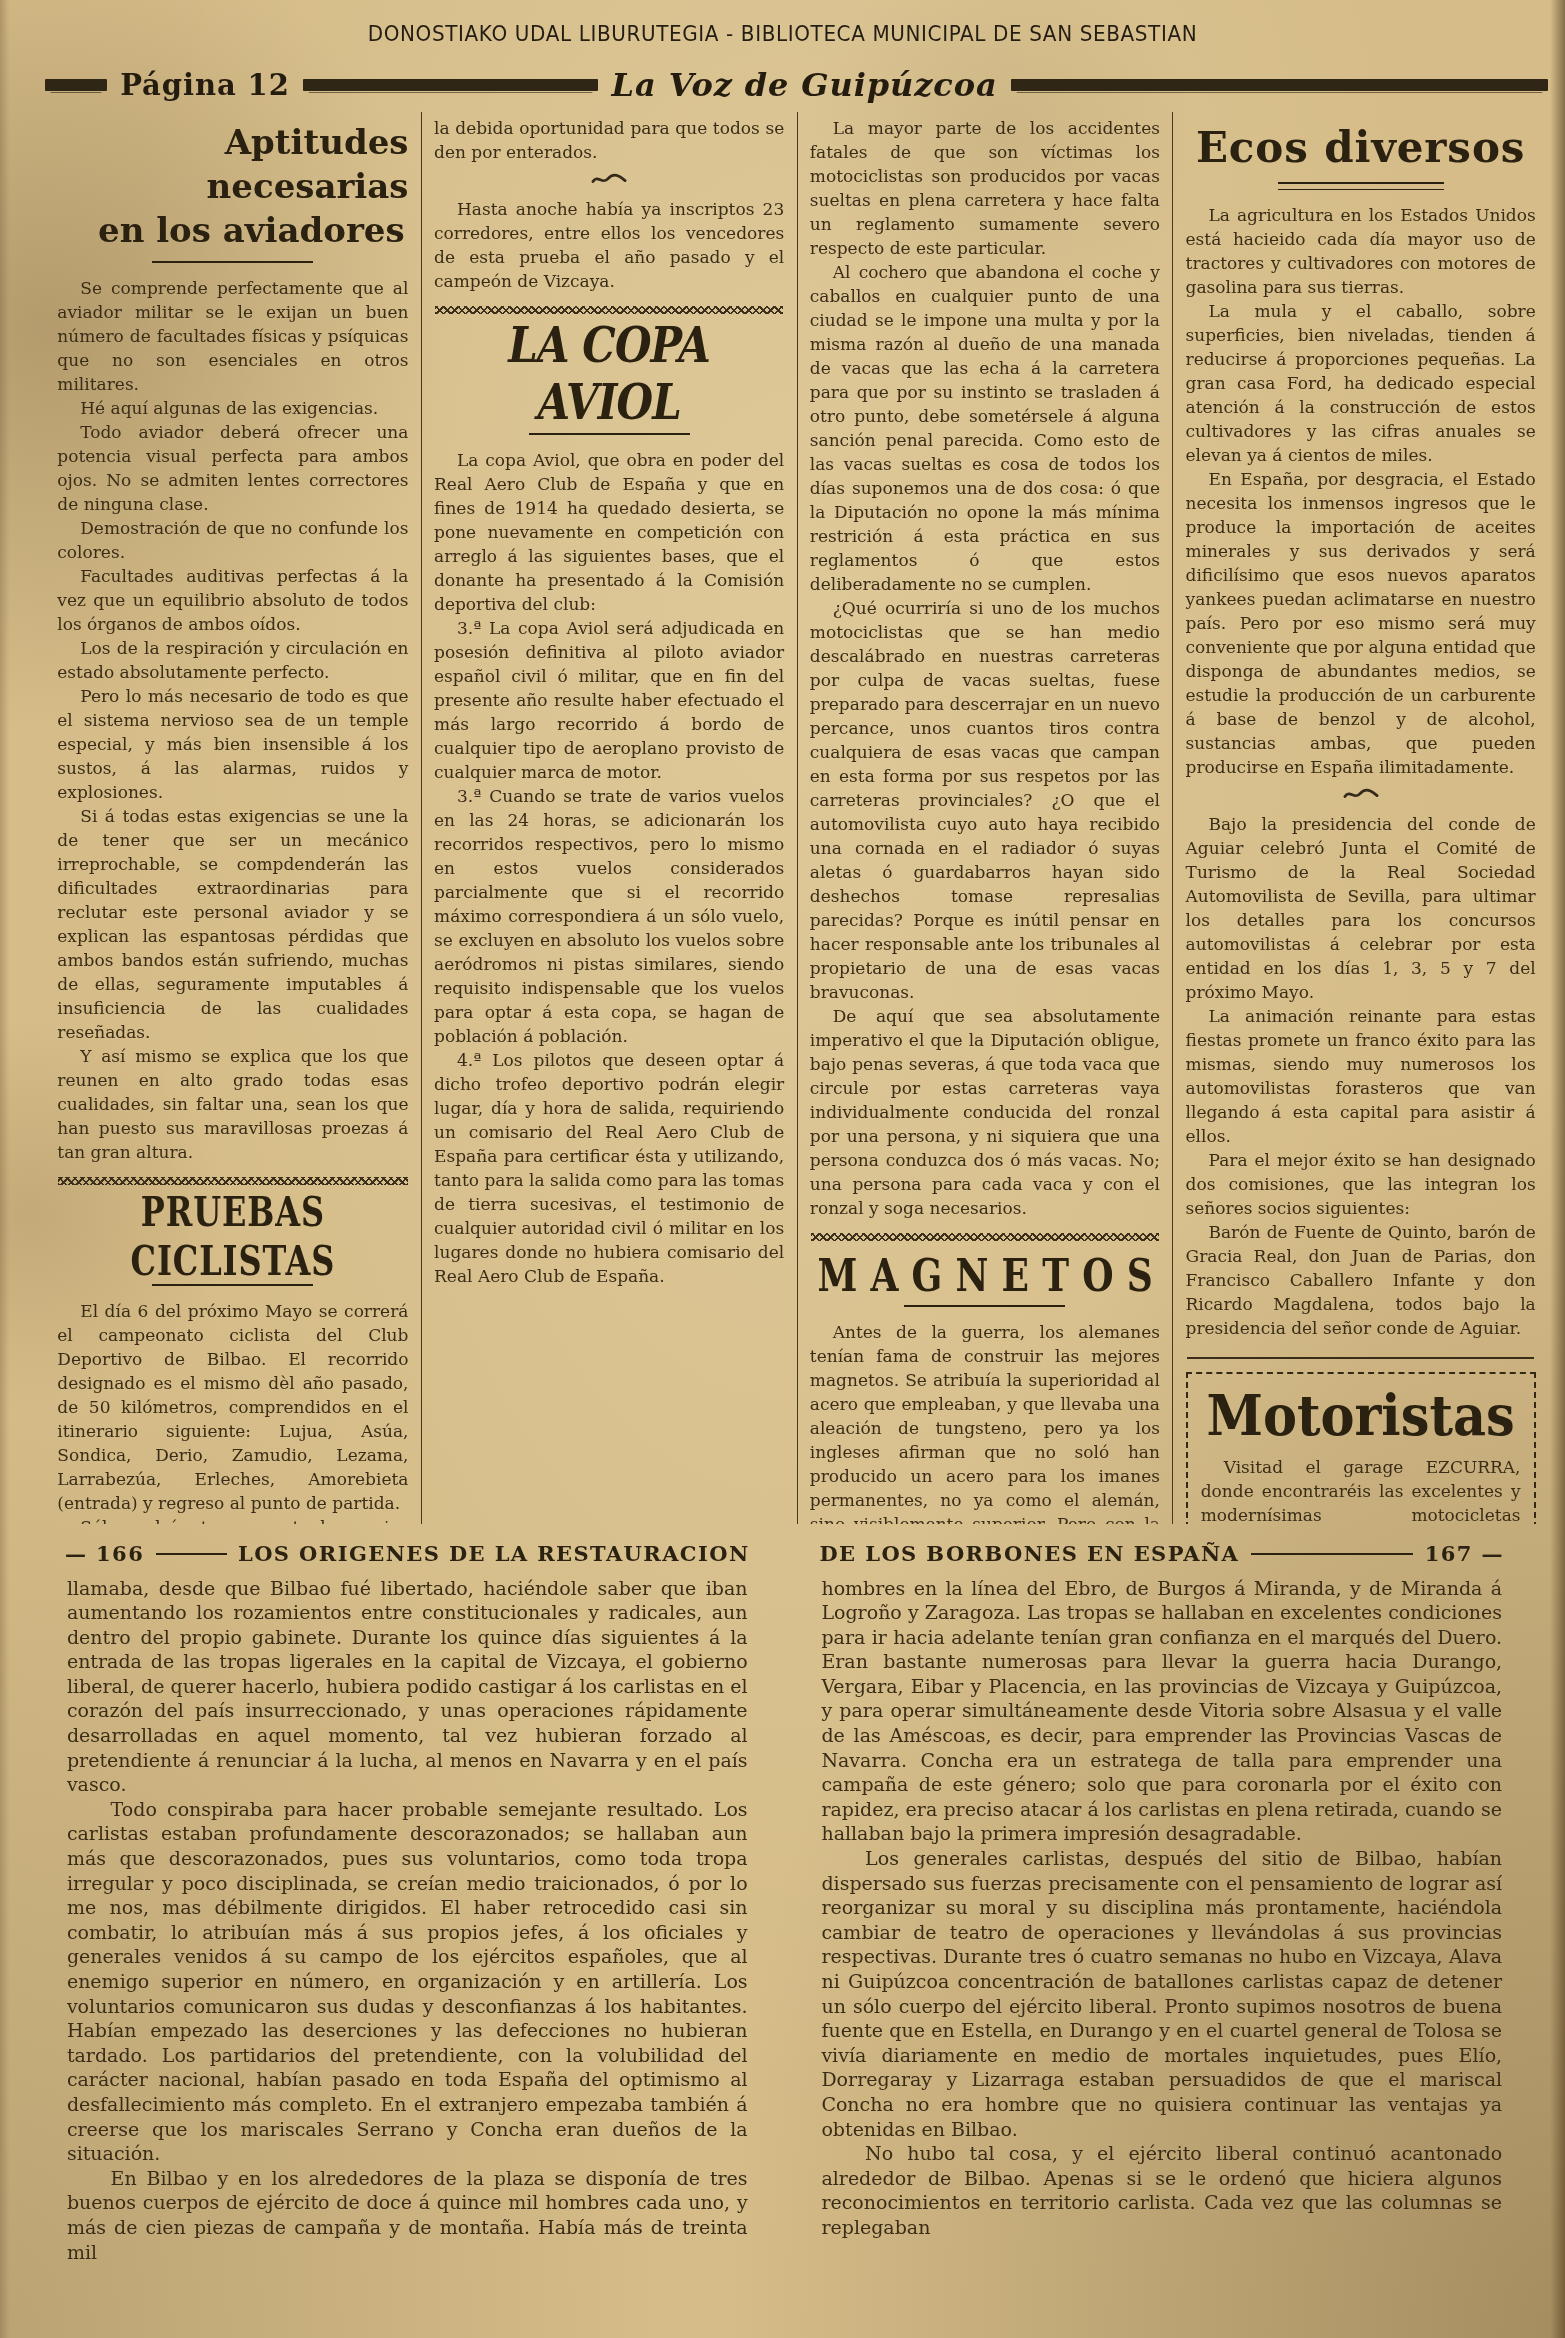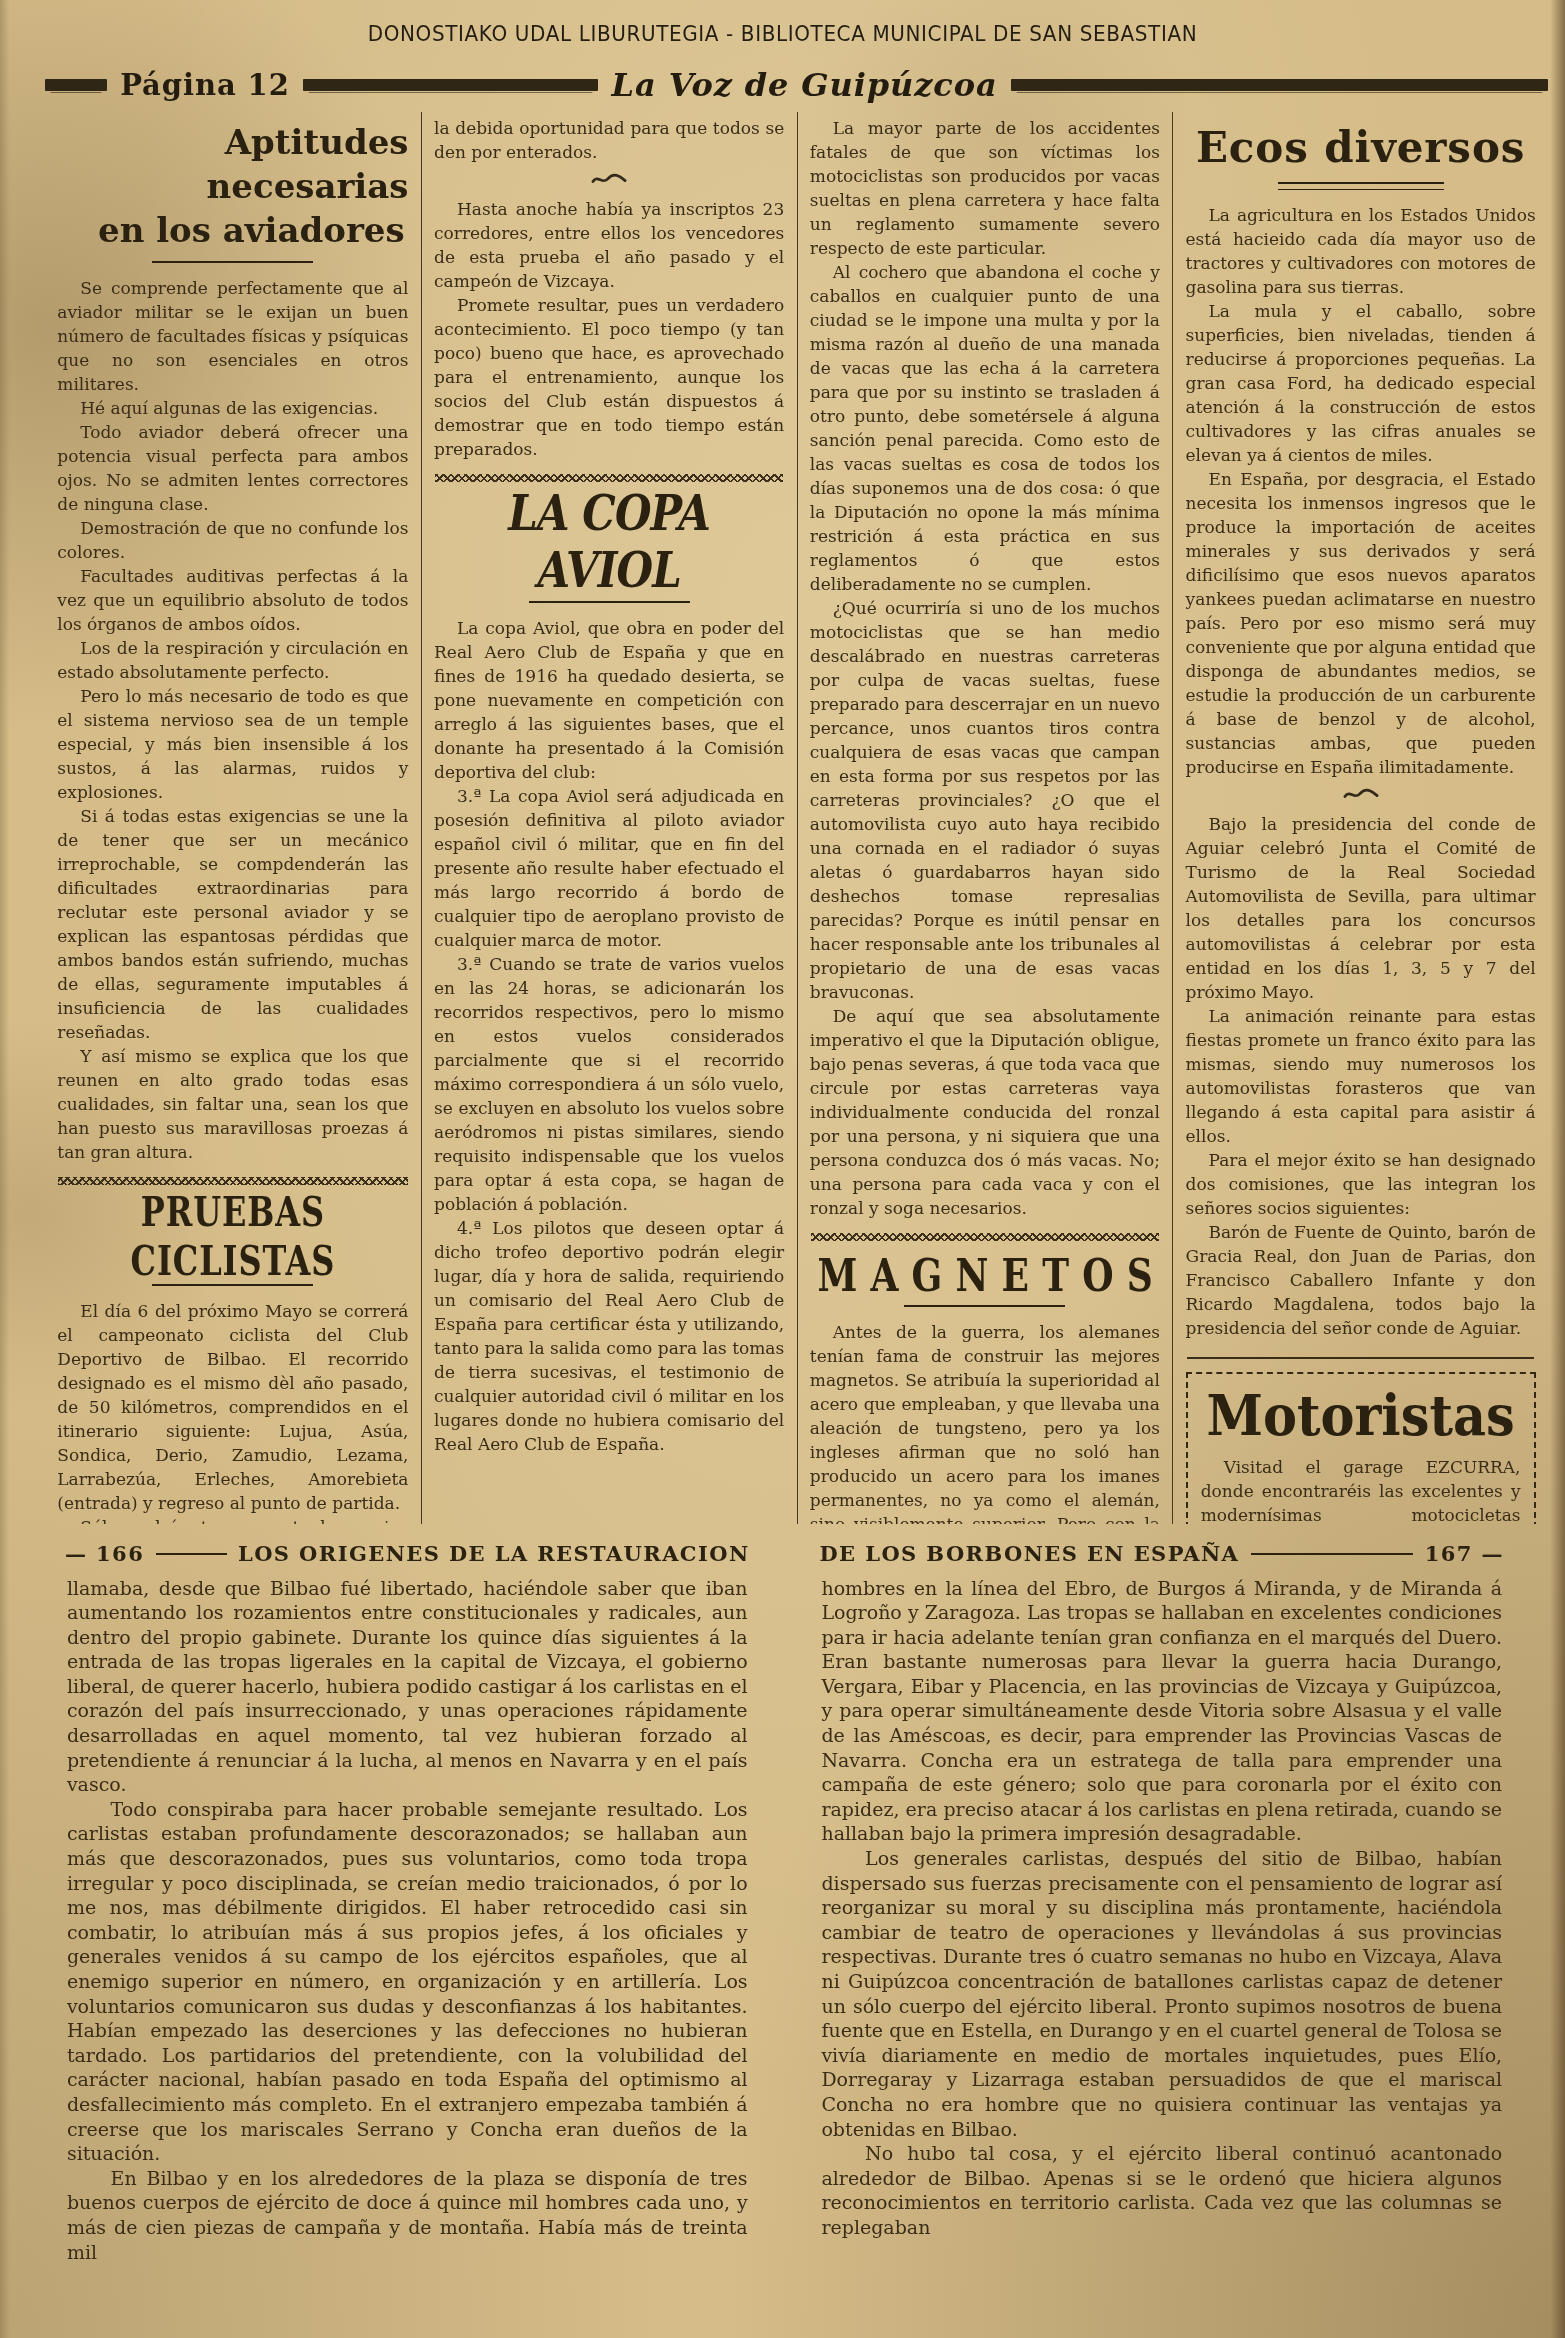--- a/index.html
+++ b/index.html
@@ -126,27 +126,26 @@
     <div class="article-body no-first-indent">
         <p>la debida oportunidad para que todos se den por enterados.</p>
       </div>
     <div class="ornament">
       <svg width="38" height="12.3" viewBox="0 0 40 13">
           <path d="M3 9 C8 1 13 13 19 6 S 31 3 37 8" fill="none" stroke="#34291a" stroke-width="3" stroke-linecap="round"></path>
         </svg>
     </div>
     <div class="article-body">
         <p>Hasta anoche había ya inscriptos 23 corredores, entre ellos los vencedores de esta prueba el año pasado y el campeón de Vizcaya.</p>
-        <p>Promete resultar, pues un verdadero acontecimiento. El poco tiempo (y tan poco) bueno que hace, es aprovechado para el entrenamiento, aunque los socios del Club están dispuestos á demostrar que en todo tiempo están preparados.</p>
       </div>
     <div class="wavy"></div>
     <div class="headline hl-italic">LA COPA AVIOL</div>
     <div class="underline"></div>
     <div class="article-body">
-        <p>La copa Aviol, que obra en poder del Real Aero Club de España y que en fines de 1916 ha quedado desierta, se pone nuevamente en competición con arreglo á las siguientes bases, que el donante ha presentado á la Comisión deportiva del club:</p>
+        <p>La copa Aviol, que obra en poder del Real Aero Club de España y que en fines de 1914 ha quedado desierta, se pone nuevamente en competición con arreglo á las siguientes bases, que el donante ha presentado á la Comisión deportiva del club:</p>
         <p>3.ª  La copa Aviol será adjudicada en posesión definitiva al piloto aviador español civil ó militar, que en fin del presente año resulte haber efectuado el más largo recorrido á bordo de cualquier tipo de aeroplano provisto de cualquier marca de motor.</p>
         <p>3.ª  Cuando se trate de varios vuelos en las 24 horas, se adicionarán los recorridos respectivos, pero lo mismo en estos vuelos considerados parcialmente que si el recorrido máximo correspondiera á un sólo vuelo, se excluyen en absoluto los vuelos sobre aeródromos ni pistas similares, siendo requisito indispensable que los vuelos para optar á esta copa, se hagan de población á población.</p>
         <p>4.ª  Los pilotos que deseen optar á dicho trofeo deportivo podrán elegir lugar, día y hora de salida, requiriendo un comisario del Real Aero Club de España para certificar ésta y utilizando, tanto para la salida como para las tomas de tierra sucesivas, el testimonio de cualquier autoridad civil ó militar en los lugares donde no hubiera comisario del Real Aero Club de España.</p>
       </div>
 
   </div>
 
   <div class="col">
     <div class="article-body">
         <p>La mayor parte de los accidentes fatales de que son víctimas los motociclistas son producidos por vacas sueltas en plena carretera y hace falta un reglamento sumamente severo respecto de este particular.</p>

